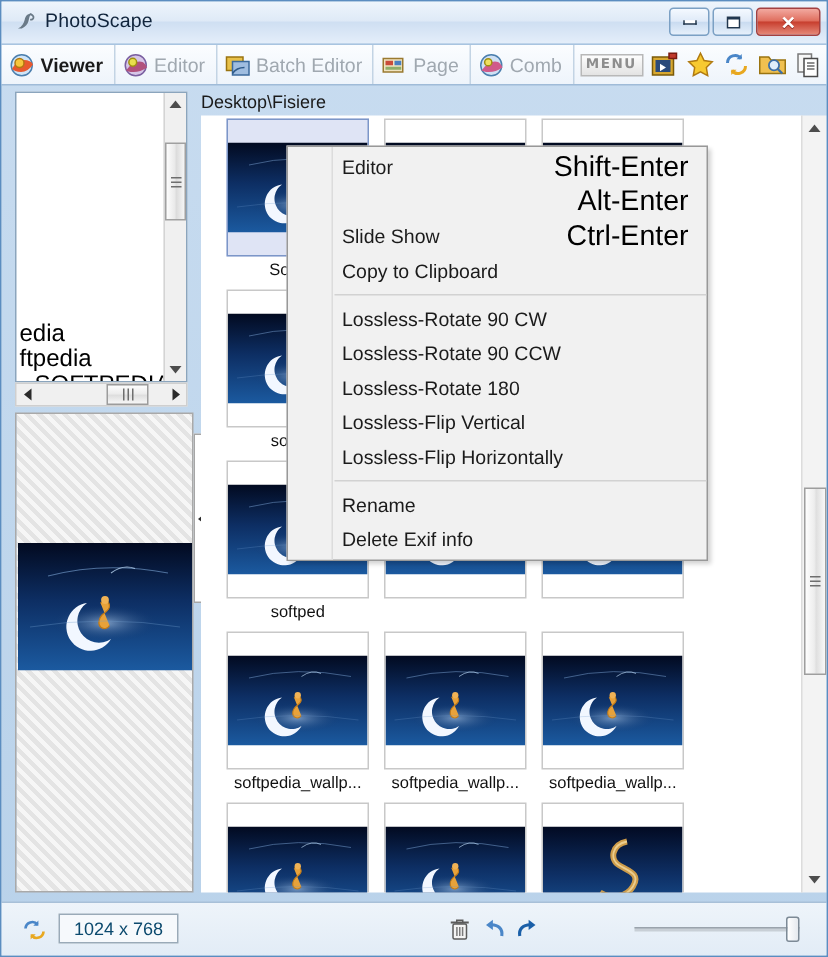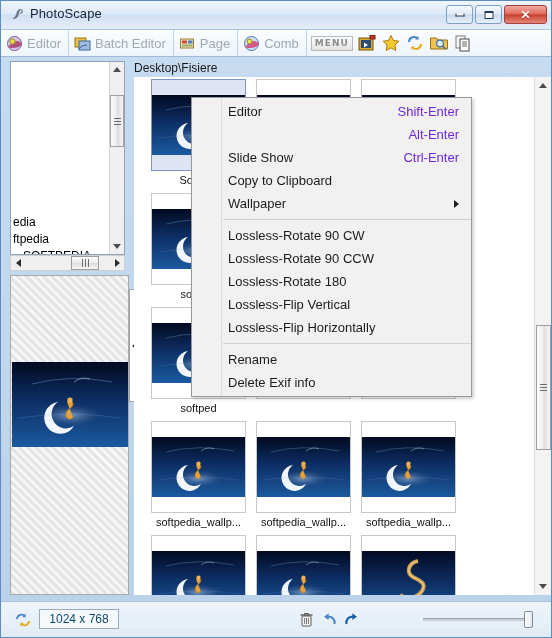--- a/index.html
+++ b/index.html
@@ -84,21 +84,21 @@
 
   
   .tree-panel {
     position: absolute; left: 9px; top: 60px;
     width: 115px; height: 194px;
     background: #ffffff;
     border: 1px solid #8ba5bd;
   }
   .tree-inner { position: absolute; left: 0; top: 0; right: 15px; bottom: 0; overflow: hidden; }
   .tree-row {
-    font-size: 12px; color: #000;
+    font-size: 16px; color: #000;
     white-space: nowrap; height: 17px; line-height: 17px;
     padding-left: 2px;
   }
   .tree-row.indent { padding-left: 12px; }
 
   .vsb {
     position: absolute; right: 0; top: 0;
     width: 15px; bottom: 0;
     background: #f0f0f0; border-left: 1px solid #d4d4d4;
   }
@@ -238,21 +238,21 @@
     position: relative;
     height: 23px; line-height: 23px;
     padding-left: 36px; padding-right: 12px;
     font-size: 13px; color: #1b1b1b;
     white-space: nowrap;
     display: flex; align-items: center;
     z-index: 2;
   }
   .ctx-item .shortcut {
     margin-left: auto;
-    font-size: 13px; color: #6d28d9;
+    font-size: 19px; color: #000000;
   }
   .ctx-item .submark {
     margin-left: auto;
     width: 0; height: 0;
     border-top: 4px solid transparent;
     border-bottom: 4px solid transparent;
     border-left: 5px solid #202020;
   }
   .ctx-sep {
     height: 1px; background: #d2d2d2;
@@ -309,20 +309,28 @@
           <span class="gl max-gl"></span>
         </div>
       <div class="winbtn close">
           <span class="gl close-gl">✕</span>
         </div>
     </div>
   </div>
 
   <div class="toolbar">
 
+    <div class="tab active">
+      <svg class="tabicon" viewBox="0 0 17 17">
+        <circle cx="8.5" cy="8.5" r="7" fill="#cfe4f7" stroke="#4b7fae"></circle>
+        <path d="M2 11c2-4 5-6 8-6s5 1 6 3c-2 3-5 5-8 5s-5-1-6-2z" fill="#e8582e"></path>
+        <circle cx="7" cy="7" r="3" fill="#f7c53c" stroke="#b07a10"></circle>
+      </svg>
+      <span>Viewer</span>
+    </div>
 
     <div class="tab">
       <svg class="tabicon" viewBox="0 0 17 17">
         <circle cx="8.5" cy="8.5" r="7" fill="#d6c6e8" stroke="#7a5fa0"></circle>
         <path d="M2 12c3-4 6-6 9-6s4 2 5 4c-3 2-6 3-9 3s-4-.4-5-1z" fill="#b1517d"></path>
         <circle cx="6.5" cy="6.5" r="2.6" fill="#e8e04c" stroke="#a09010"></circle>
       </svg>
       <span>Editor</span>
     </div>
 
@@ -876,24 +884,20 @@
         <div class="ctx-item">
           <span class="shortcut">Alt-Enter</span>
         </div>
         <div class="ctx-item">
           <span>Slide Show</span>
           <span class="shortcut">Ctrl-Enter</span>
         </div>
         <div class="ctx-item">
           <span>Copy to Clipboard</span>
         </div>
-        <div class="ctx-item">
-          <span>Wallpaper</span>
-          <span class="submark"></span>
-        </div>
         <div class="ctx-sep"></div>
         <div class="ctx-item">
           <span>Lossless-Rotate 90 CW</span>
         </div>
         <div class="ctx-item">
           <span>Lossless-Rotate 90 CCW</span>
         </div>
         <div class="ctx-item">
           <span>Lossless-Rotate 180</span>
         </div>

